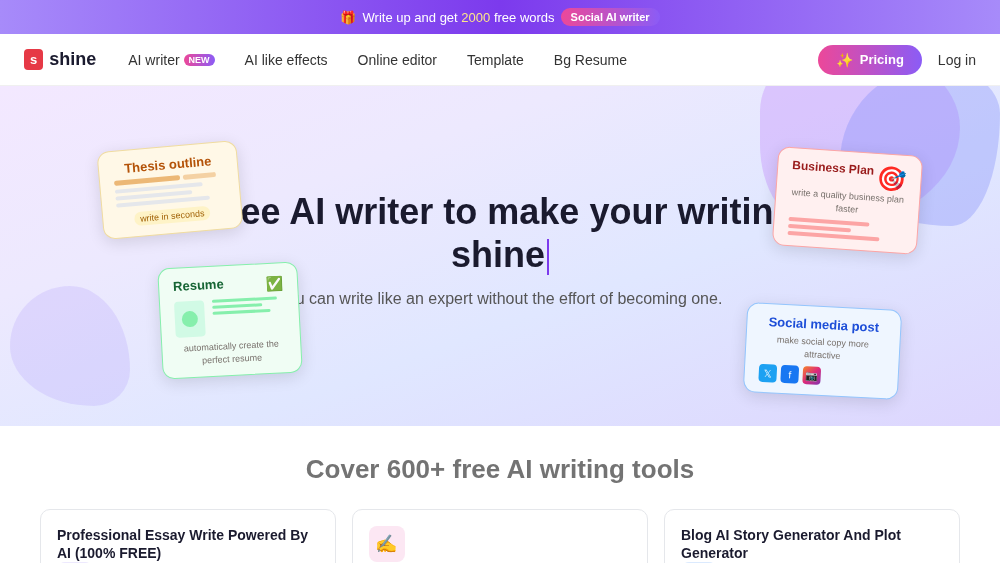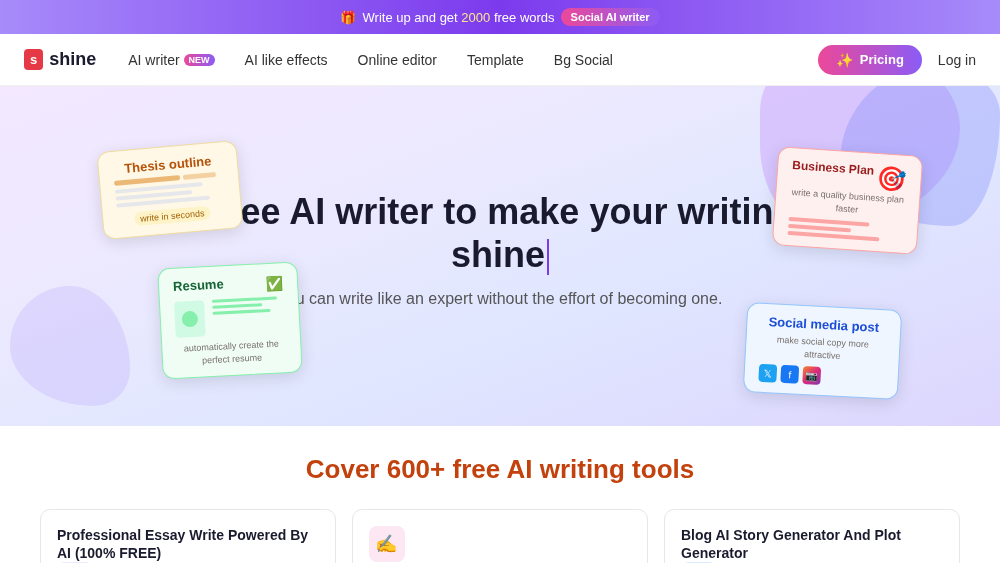--- a/index.html
+++ b/index.html
@@ -226,21 +226,21 @@
 
     
     .tools-section {
       background: #fff;
       padding: 28px 40px 20px;
     }
     .tools-title {
       text-align: center;
       font-size: 26px;
       font-weight: 700;
-      color: #c2410c;
+      color: #737373;
       margin-bottom: 24px;
     }
     .tools-cards {
       display: grid;
       grid-template-columns: 1fr 1fr 1fr;
       gap: 16px;
     }
     .tool-card {
       border: 1px solid #e5e7eb;
       border-radius: 10px;
@@ -295,21 +295,21 @@
     <a class="nav-link">
       <span>AI like effects</span>
     </a>
     <a class="nav-link">
       <span>Online editor</span>
     </a>
     <a class="nav-link">
       <span>Template</span>
     </a>
     <a class="nav-link">
-      <span>Bg Social</span>
+      <span>Bg Resume</span>
     </a>
   </div>
   <div class="nav-right">
     <button class="pricing-btn">
       <span style="font-size:14px;">✨</span>
       <span>Pricing</span>
     </button>
     <span class="login-link">Log in</span>
   </div>
 </nav>

